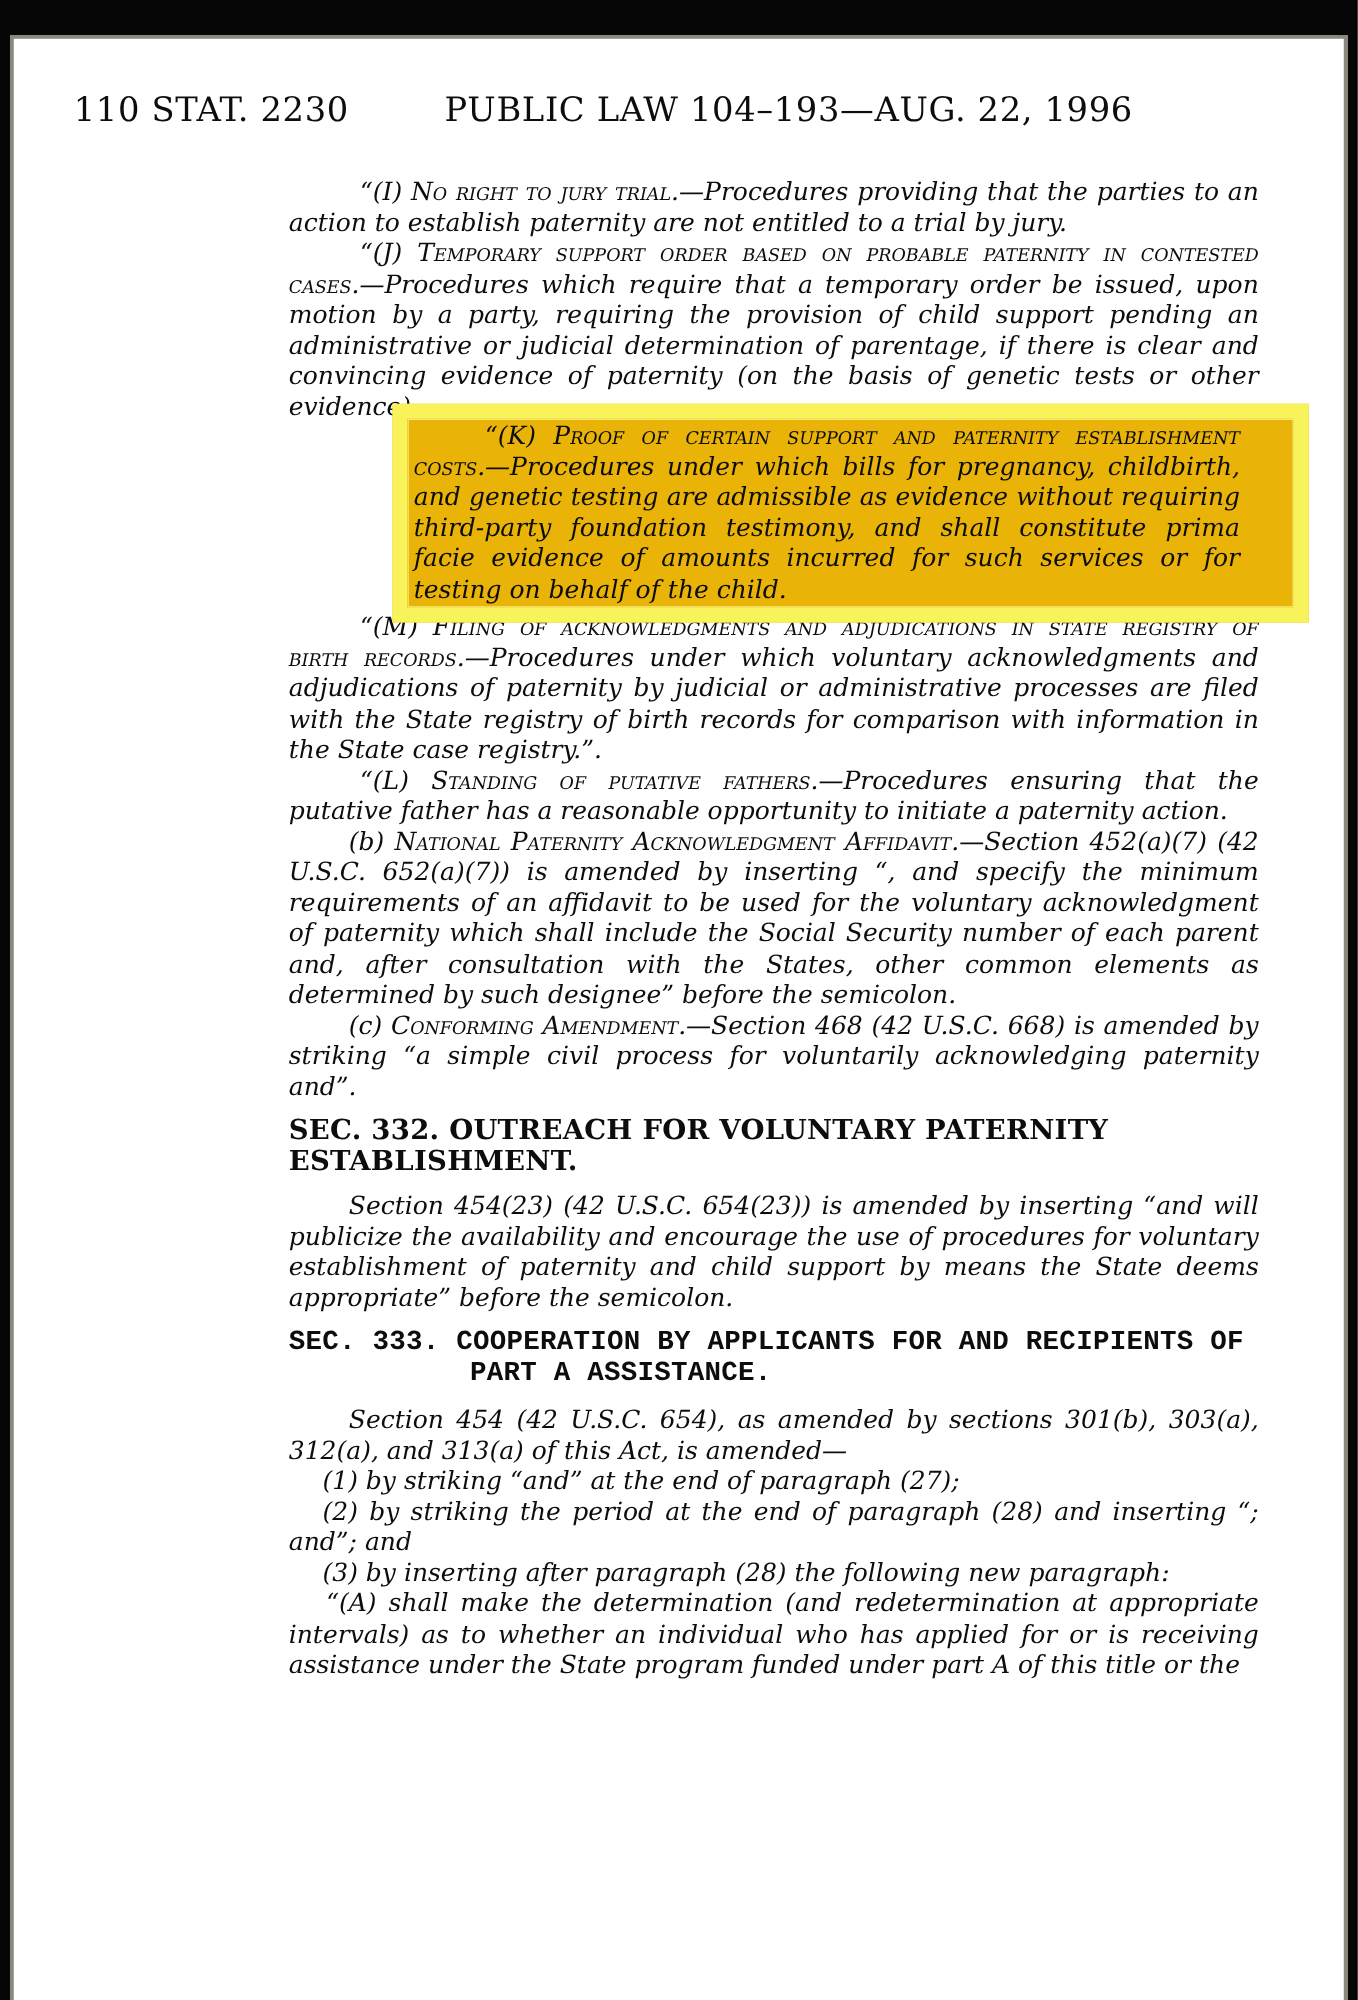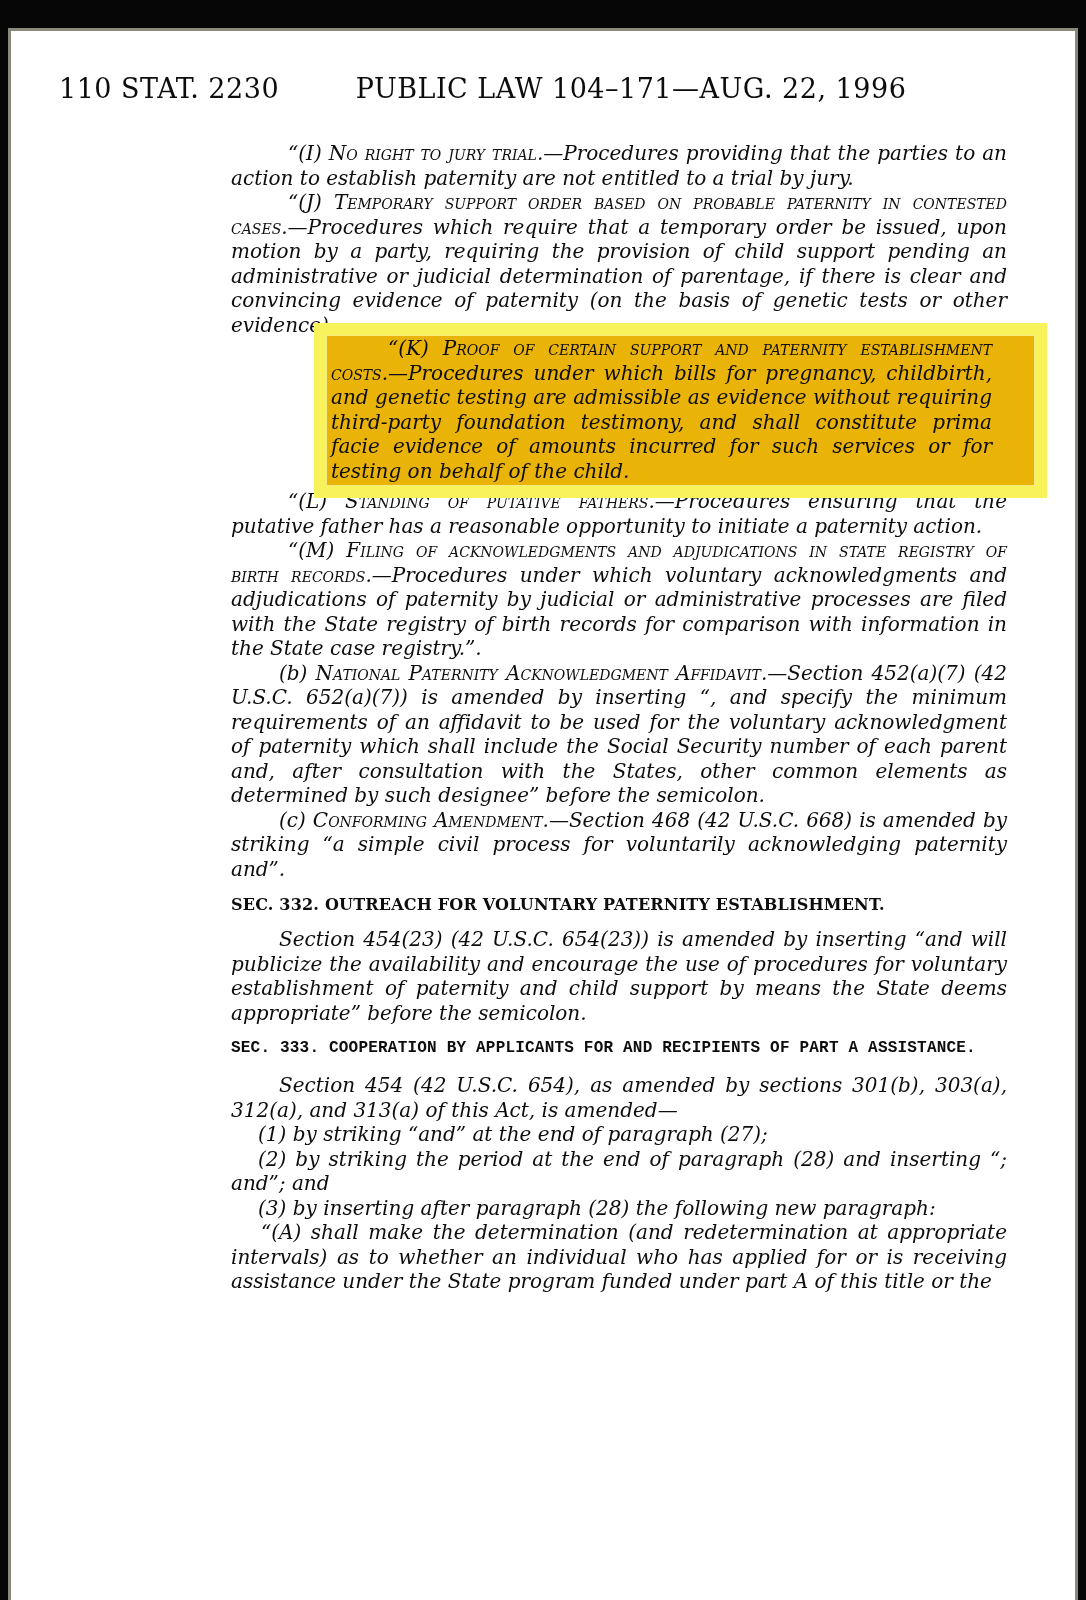--- a/index.html
+++ b/index.html
@@ -41,21 +41,21 @@
     text-align: justify;
   }
   .content p { margin: 0; font-style: italic; }
   .sc { font-variant: small-caps; }
   
   .lvl-a { text-indent: 48px; }                        
   .lvl-b { margin-left: 32px; text-indent: 27px; }     
   .lvl-c { margin-left: 62px; text-indent: 30px; }     
   .lvl-d { margin-left: 100px; text-indent: 57px; }    
   h2 {
-    font-size: 16px; line-height: 25px;
+    font-size: 22px; line-height: 25px;
     margin: 11px 0 10px 0;
     font-weight: bold; text-align: left;
     letter-spacing: 0.2px;
   }
   h2.hang { padding-left: 145px; text-indent: -145px; margin-bottom: 12px; font-family: Liberation Mono, monospace; }
   .hl-box {
     position: relative; z-index: 2;
     background: #eab308;
     border: 12px solid #f8f25b;
     box-shadow: 0 0 0 1px #f4ec7e inset;
@@ -65,36 +65,36 @@
   .hl-box .lvl-d { margin-left: 0; }
 </style>
 </head>
 <body>
 
 <div class="frame">
   <div class="page">
 
     <div class="header">
       <span class="stat-num">110 STAT. 2230</span>
-      <span class="law-title">PUBLIC LAW 104–171—AUG. 22, 1996</span>
+      <span class="law-title">PUBLIC LAW 104–193—AUG. 22, 1996</span>
     </div>
 
     <div class="content">
 
       <p class="lvl-d"><span>“(I) </span><span class="sc">No right to jury trial.—</span><span>Procedures providing that the parties to an action to establish paternity are not entitled to a trial by jury.</span></p>
 
       <p class="lvl-d"><span>“(J) </span><span class="sc">Temporary support order based on probable paternity in contested cases.—</span><span>Procedures which require that a temporary order be issued, upon motion by a party, requiring the provision of child support pending an administrative or judicial determination of parentage, if there is clear and convincing evidence of paternity (on the basis of genetic tests or other evidence).</span></p>
 
       <div class="hl-box">
         <p class="lvl-d"><span>“(K) </span><span class="sc">Proof of certain support and paternity establishment costs.—</span><span>Procedures under which bills for pregnancy, childbirth, and genetic testing are admissible as evidence without requiring third-party foundation testimony, and shall constitute prima facie evidence of amounts incurred for such services or for testing on behalf of the child.</span></p>
       </div>
 
+      <p class="lvl-d"><span>“(M) </span><span class="sc">Filing of acknowledgments and adjudications in state registry of birth records.—</span><span>Procedures under which voluntary acknowledgments and adjudications of paternity by judicial or administrative processes are filed with the State registry of birth records for comparison with information in the State case registry.”.</span></p>
+
       <p class="lvl-d"><span>“(L) </span><span class="sc">Standing of putative fathers.—</span><span>Procedures ensuring that the putative father has a reasonable opportunity to initiate a paternity action.</span></p>
-
-      <p class="lvl-d"><span>“(M) </span><span class="sc">Filing of acknowledgments and adjudications in state registry of birth records.—</span><span>Procedures under which voluntary acknowledgments and adjudications of paternity by judicial or administrative processes are filed with the State registry of birth records for comparison with information in the State case registry.”.</span></p>
 
       <p class="lvl-a"><span>(b) </span><span class="sc">National Paternity Acknowledgment Affidavit.—</span><span>Section 452(a)(7) (42 U.S.C. 652(a)(7)) is amended by inserting “, and specify the minimum requirements of an affidavit to be used for the voluntary acknowledgment of paternity which shall include the Social Security number of each parent and, after consultation with the States, other common elements as determined by such designee” before the semicolon.</span></p>
 
       <p class="lvl-a"><span>(c) </span><span class="sc">Conforming Amendment.—</span><span>Section 468 (42 U.S.C. 668) is amended by striking “a simple civil process for voluntarily acknowledging paternity and”.</span></p>
 
       <h2>SEC. 332. OUTREACH FOR VOLUNTARY PATERNITY ESTABLISHMENT.</h2>
 
       <p class="lvl-a">Section 454(23) (42 U.S.C. 654(23)) is amended by inserting “and will publicize the availability and encourage the use of procedures for voluntary establishment of paternity and child support by means the State deems appropriate” before the semicolon.</p>
 
       <h2 class="hang">SEC. 333. COOPERATION BY APPLICANTS FOR AND RECIPIENTS OF PART A ASSISTANCE.</h2>

